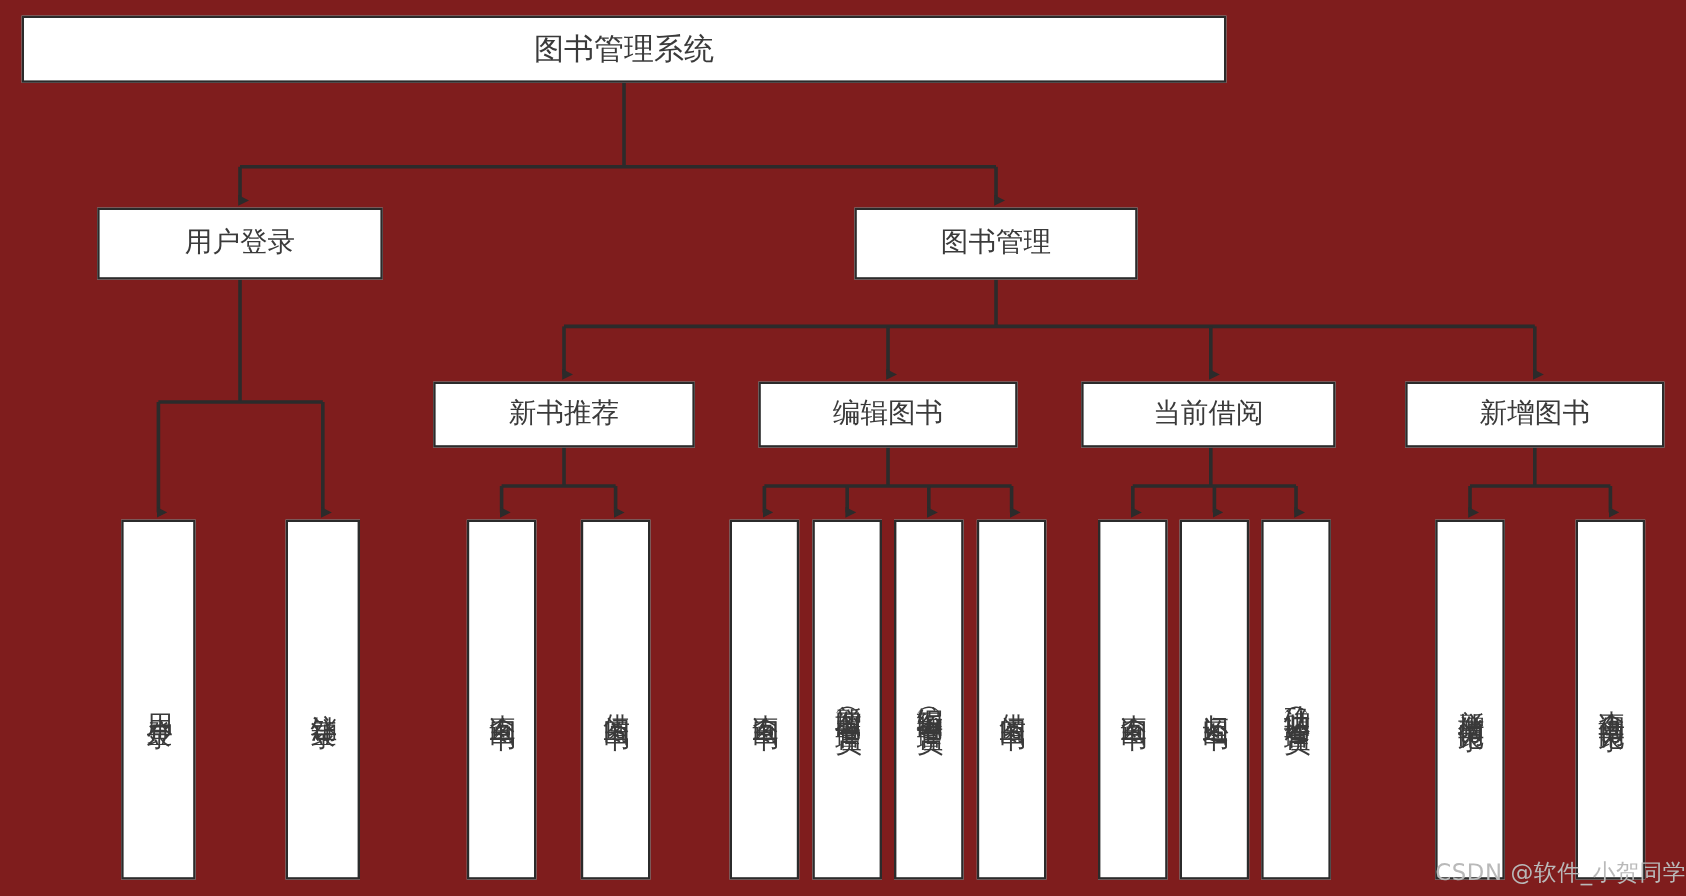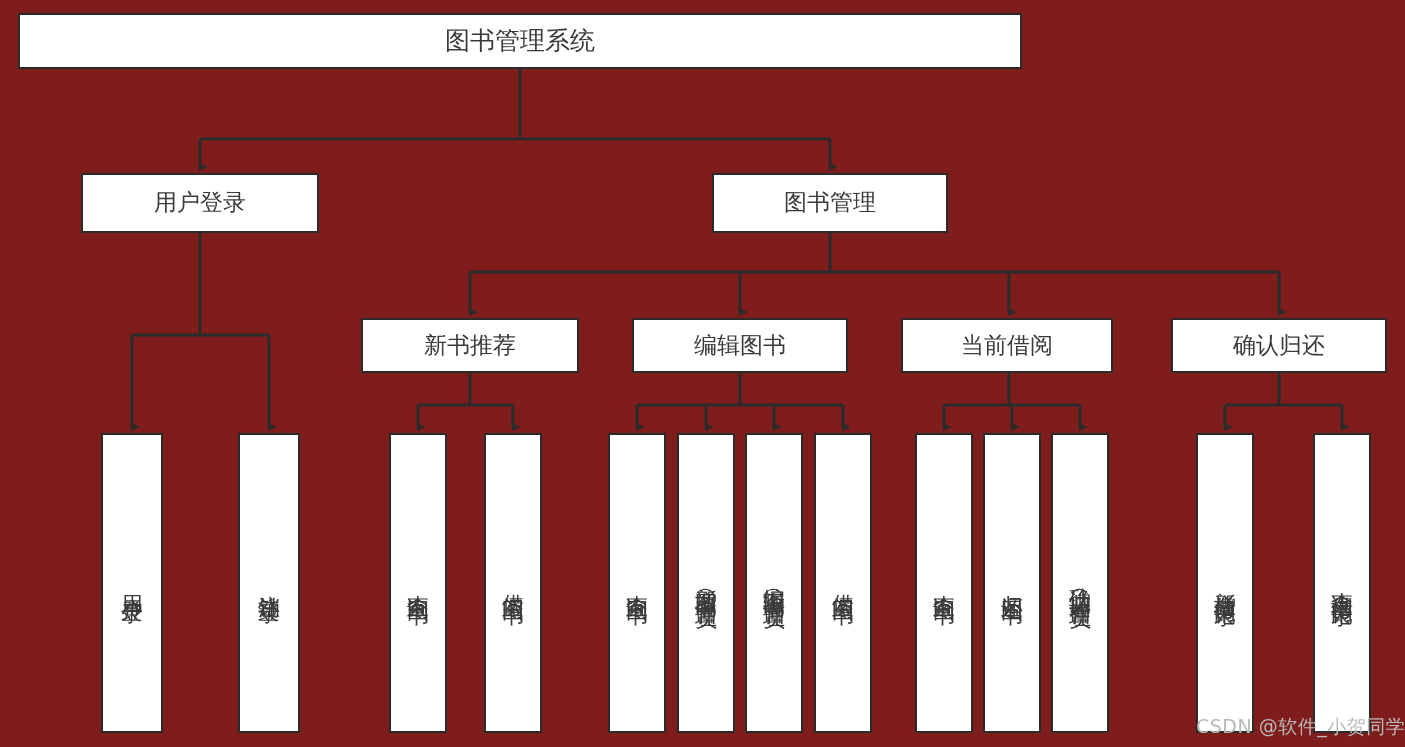--- a/index.html
+++ b/index.html
@@ -132,21 +132,21 @@
   <div class="node level2" style="left: 361px; top: 318px; width: 218px; height: 55px; align-items: center;">
     <span>新书推荐</span>
   </div>
   <div class="node level2" style="left: 632px; top: 318px; width: 216px; height: 55px;">
     <span>编辑图书</span>
   </div>
   <div class="node level2" style="left: 901px; top: 318px; width: 212px; height: 55px;">
     <span>当前借阅</span>
   </div>
   <div class="node level2" style="left: 1171px; top: 318px; width: 216px; height: 55px;">
-    <span>确认归还</span>
+    <span>新增图书</span>
   </div>
 
   <div class="node leaf" style="left: 101px; top: 433px; width: 62px; height: 300px;">
     <span class="vtext">用户登录</span>
   </div>
   <div class="node leaf" style="left: 238px; top: 433px; width: 62px; height: 300px;">
     <span class="vtext">注销登录</span>
   </div>
   <div class="node leaf" style="left: 389px; top: 433px; width: 58px; height: 300px;">
     <span class="vtext">查询图书</span>

